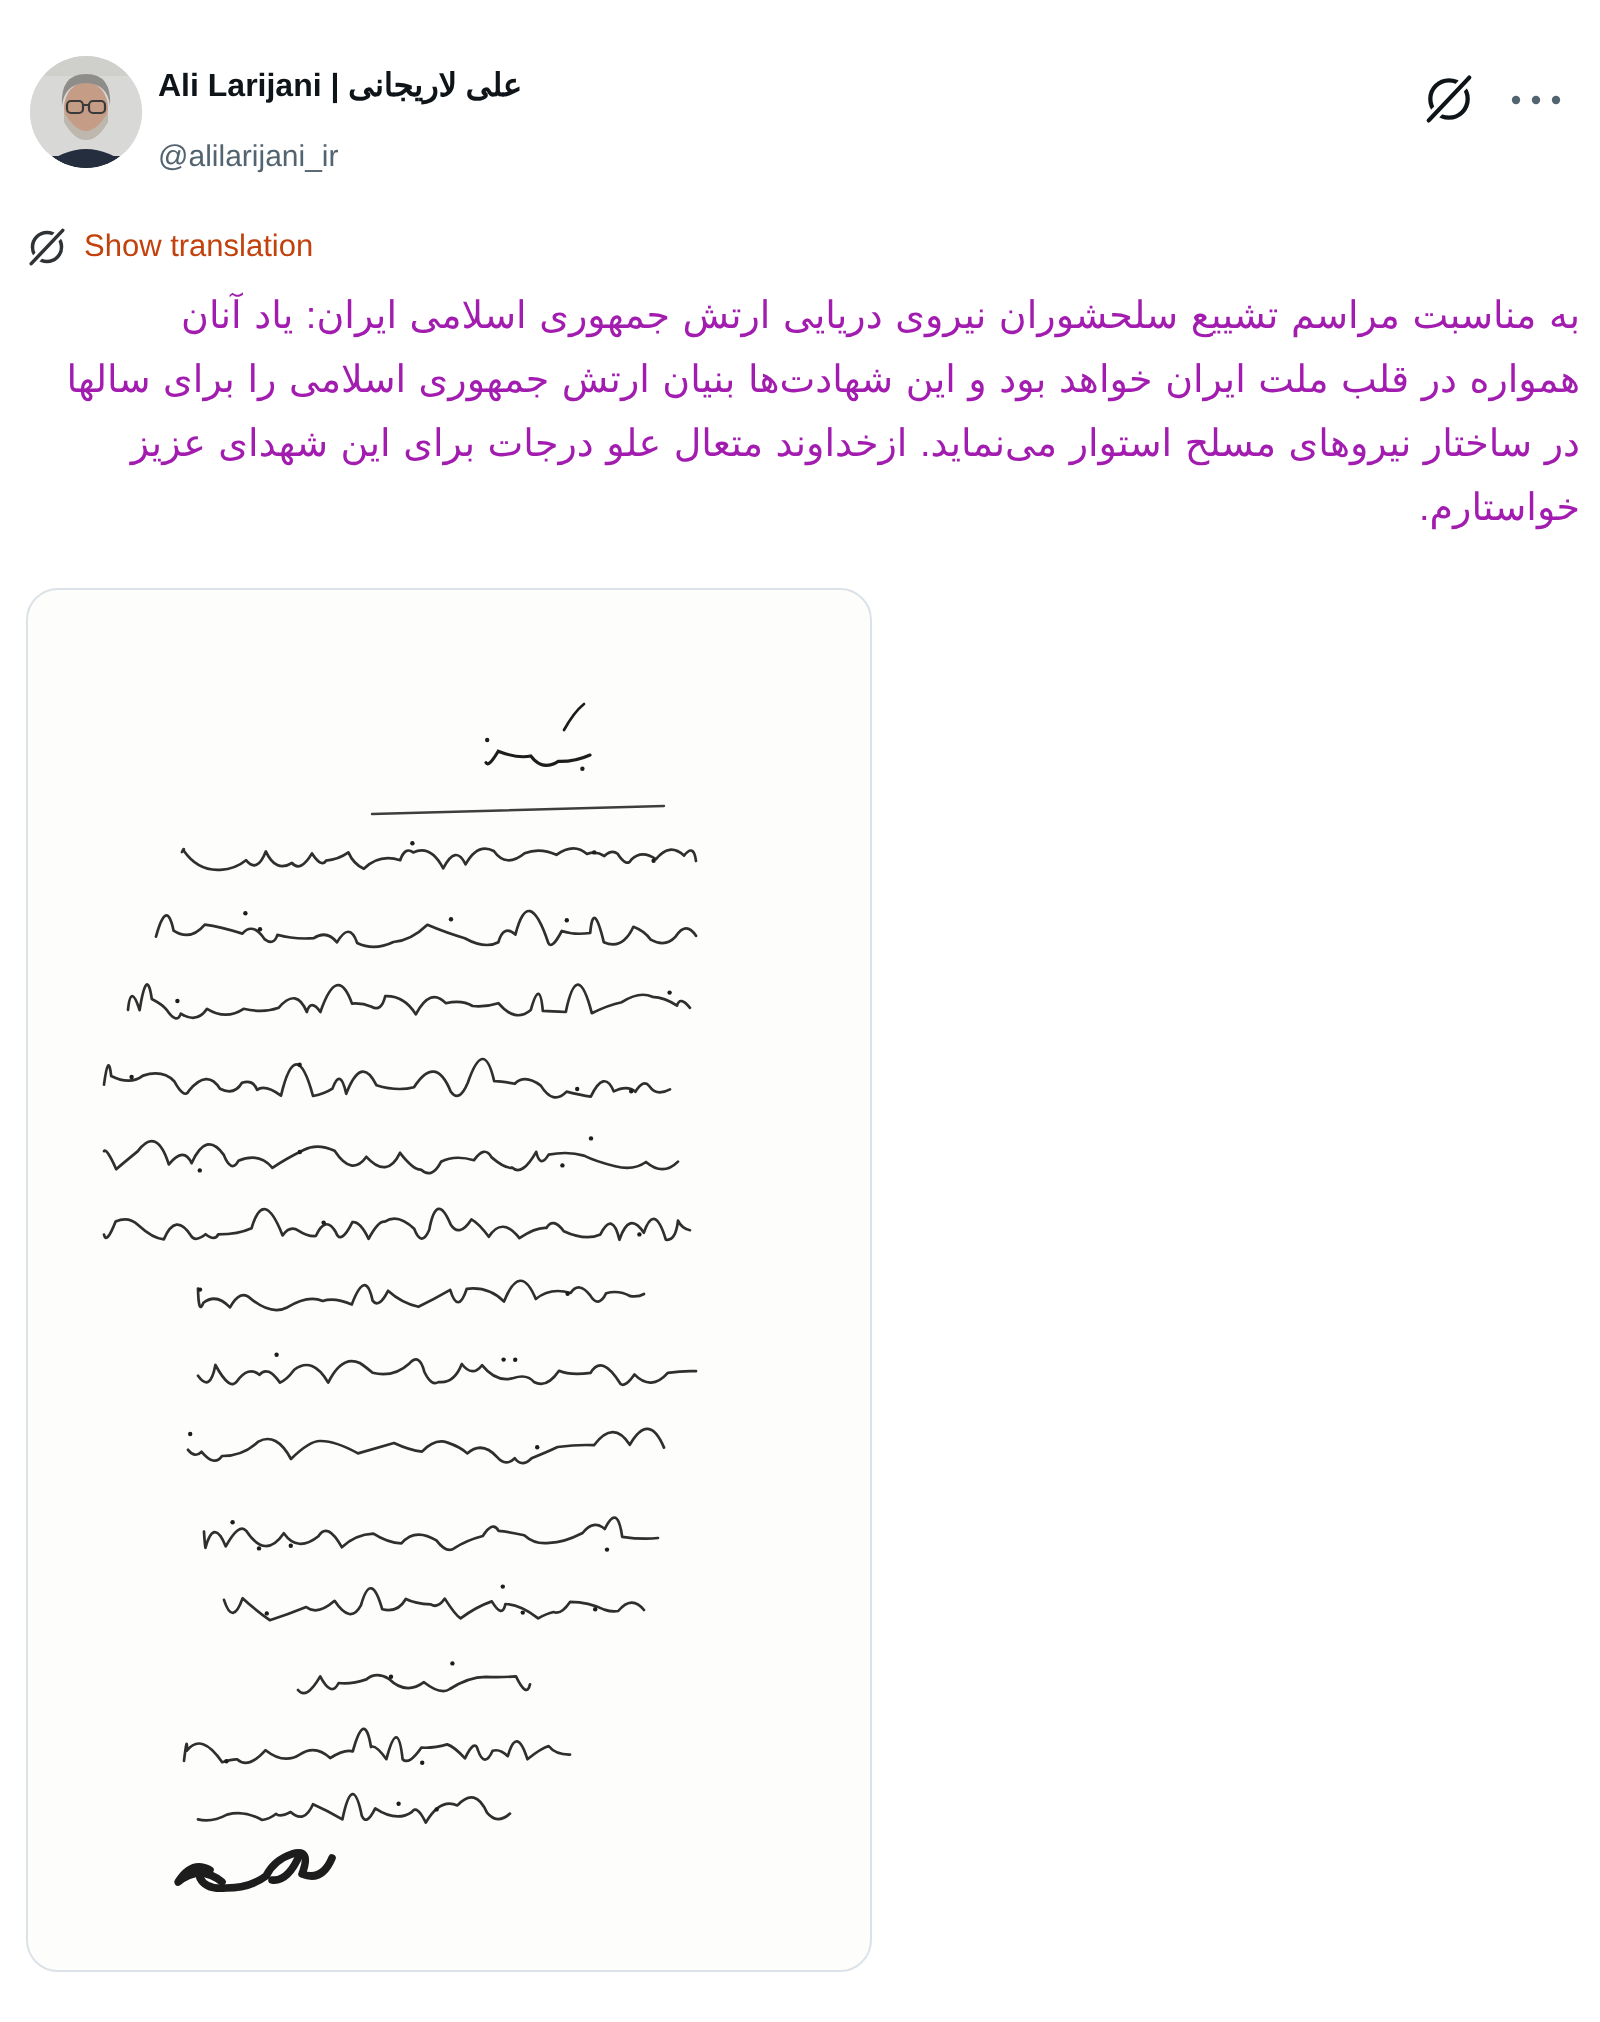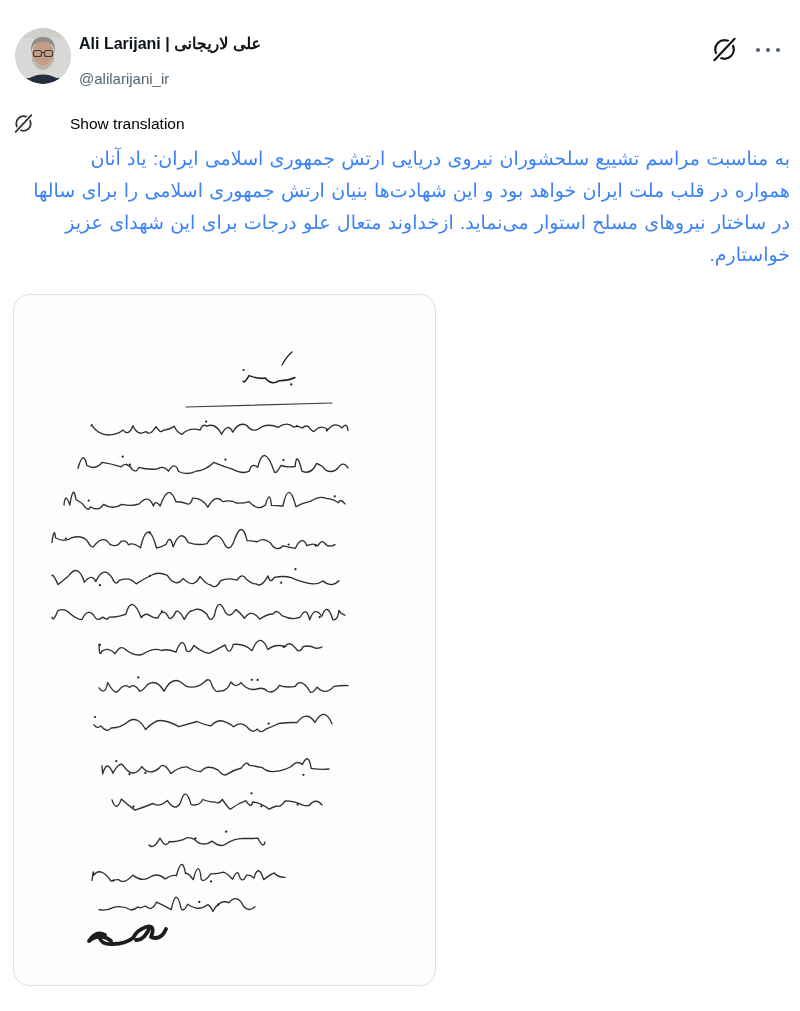--- a/index.html
+++ b/index.html
@@ -21,27 +21,27 @@
     white-space:nowrap;cursor:pointer;
   }
   .handle{font-size:15px;line-height:20px;color:#536471;margin-top:15px;cursor:pointer;}
   .header-actions{display:flex;align-items:center;gap:16px;padding-top:8px;}
   .icon-btn{cursor:pointer;display:inline-flex;align-items:center;justify-content:center;}
   
   .translation-row{
     display:flex;align-items:center;gap:8px;margin:24px 0 0 13px;
   }
   .translation-row .trans-link{
-    color:#000000;font-size:15.5px;line-height:20px;text-decoration:none;cursor:pointer;margin-left:28px;
+    color:#c2410c;font-size:15.5px;line-height:20px;text-decoration:none;cursor:pointer;
   }
   
   .tweet-text{
     direction:rtl;text-align:right;
     margin:9px 10px 0 30px;
-    font-size:19px;line-height:32px;color:#3b82f6;
+    font-size:19px;line-height:32px;color:#a21caf;
     word-spacing:1px;
   }
   
   .note-card{
     margin:23px 0 0 13px;
     width:423px;height:692px;
     border:1px solid #dbe2e8;border-radius:16px;
     background:#fdfdfc;overflow:hidden;cursor:pointer;
     box-sizing:border-box;
   }

